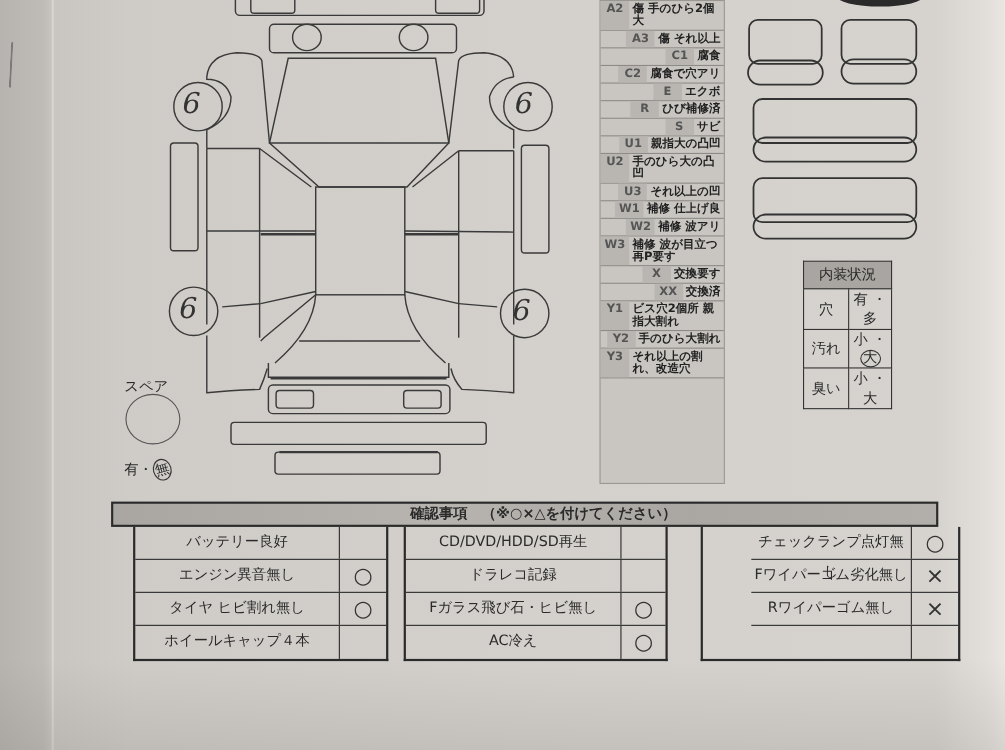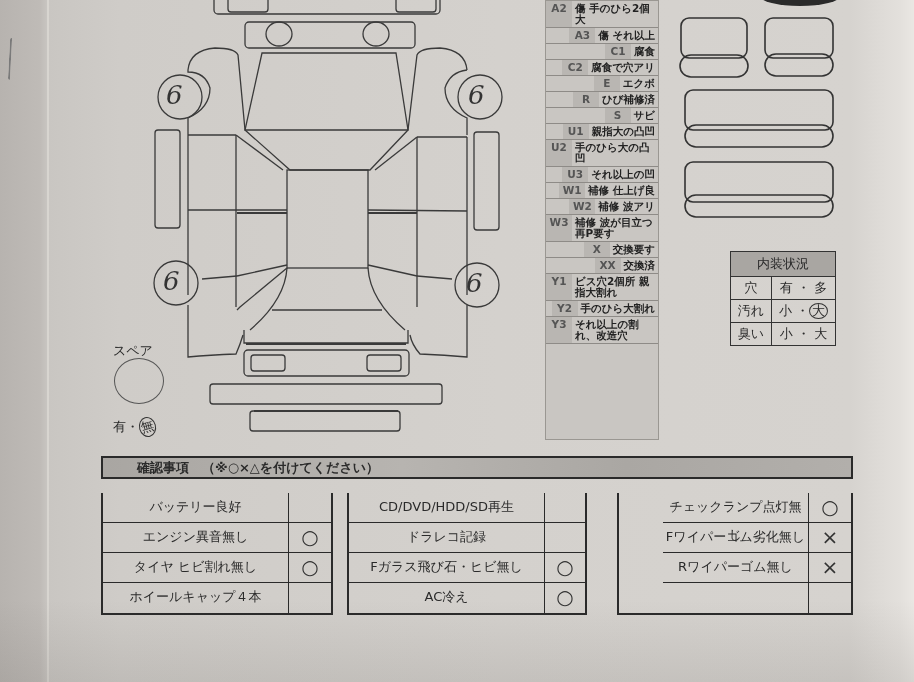--- a/index.html
+++ b/index.html
@@ -9,29 +9,29 @@
   .fold{position:absolute;left:47px;top:0;width:2px;height:682px;background:#dedbd6;opacity:.7;}
   .bottom-shade{position:absolute;left:0;top:600px;width:914px;height:82px;background:linear-gradient(180deg,rgba(0,0,0,0) 0,rgba(80,75,70,.12) 100%);}
   .pen-mark{position:absolute;left:9px;top:38px;width:3px;height:42px;border-left:2px solid #7a7a7a;border-radius:2px;transform:rotate(3deg);}
   svg{position:absolute;left:0;top:0;}
   
   .legend{position:absolute;left:545px;top:0;width:112px;height:438px;background:#c9c6c2;border:1px solid #9a9792;}
   .legend .row{display:flex;border-bottom:1px solid #8e8b87;font-size:10.5px;font-weight:bold;line-height:11px;justify-content:flex-end;}
   .legend .code{width:26px;text-align:center;color:#555;background:#b9b6b2;padding:2px 0;flex-shrink:0;}
   .legend .desc{padding:2px 3px;color:#222;}
   
-  .interior{position:absolute;left:730px;top:251px;width:106px;border:1.5px solid #333;border-collapse:collapse;font-size:13px;}
+  .interior{position:absolute;left:730px;top:237px;width:81px;border:1.5px solid #333;border-collapse:collapse;font-size:13px;}
   .interior td{border:1.5px solid #333;text-align:center;height:22px;padding:0;}
   .interior .head{background:#a9a6a2;height:24px;font-size:13px;}
   .interior .lbl{width:40px;}
   .circle-mark{display:inline-block;border:1.5px solid #333;border-radius:50%;padding:0 2px;line-height:14px;}
   
   .checks{position:absolute;left:101px;top:456px;width:752px;height:147px;}
-  .checks .title{position:absolute;left:0;top:0;width:752px;height:23px;background:linear-gradient(90deg,#a9a6a2,#b7b4b0 40%,#aaa7a3 70%,#b2afab);border:2px solid #2a2a2a;box-sizing:border-box;text-align:left;font-size:13px;font-weight:bold;line-height:20px;padding-left:34px;}
-  .block{position:absolute;top:37px;border:2px solid #2a2a2a;border-top:none;box-sizing:border-box;}
+  .checks .title{position:absolute;left:0;top:0;width:752px;height:23px;background:linear-gradient(90deg,#a9a6a2,#b7b4b0 40%,#aaa7a3 70%,#b2afab);border:2px solid #2a2a2a;box-sizing:border-box;text-align:center;font-size:13px;font-weight:bold;line-height:20px;padding-left:34px;}
+  .block{position:absolute;top:23px;border:2px solid #2a2a2a;border-top:none;box-sizing:border-box;margin-left:20px;}
   .block .r{display:flex;height:30px;border-bottom:1.5px solid #2a2a2a;box-sizing:border-box;}
   .block .r:last-child{border-bottom:none;}
   .block .lab{flex:1;text-align:center;font-size:13px;line-height:28px;border-right:1.5px solid #2a2a2a;}
   .block .val{text-align:center;font-size:20px;line-height:28px;color:#333;font-family:"DejaVu Sans",sans-serif;}
   .spare-label{position:absolute;left:113px;top:342px;font-size:13px;}
   .spare-circle{position:absolute;left:114px;top:358px;width:48px;height:44px;border:1.5px solid #555;border-radius:50%;}
   .spare-opt{position:absolute;left:113px;top:417px;font-size:13px;}
   .spare-opt .sel{display:inline-block;border:1.5px solid #333;border-radius:50%;padding:0 1px;transform:rotate(-15deg);}
   .tire{position:absolute;font-family:"DejaVu Serif",serif;font-size:26px;font-style:italic;color:#333;}
 </style>

